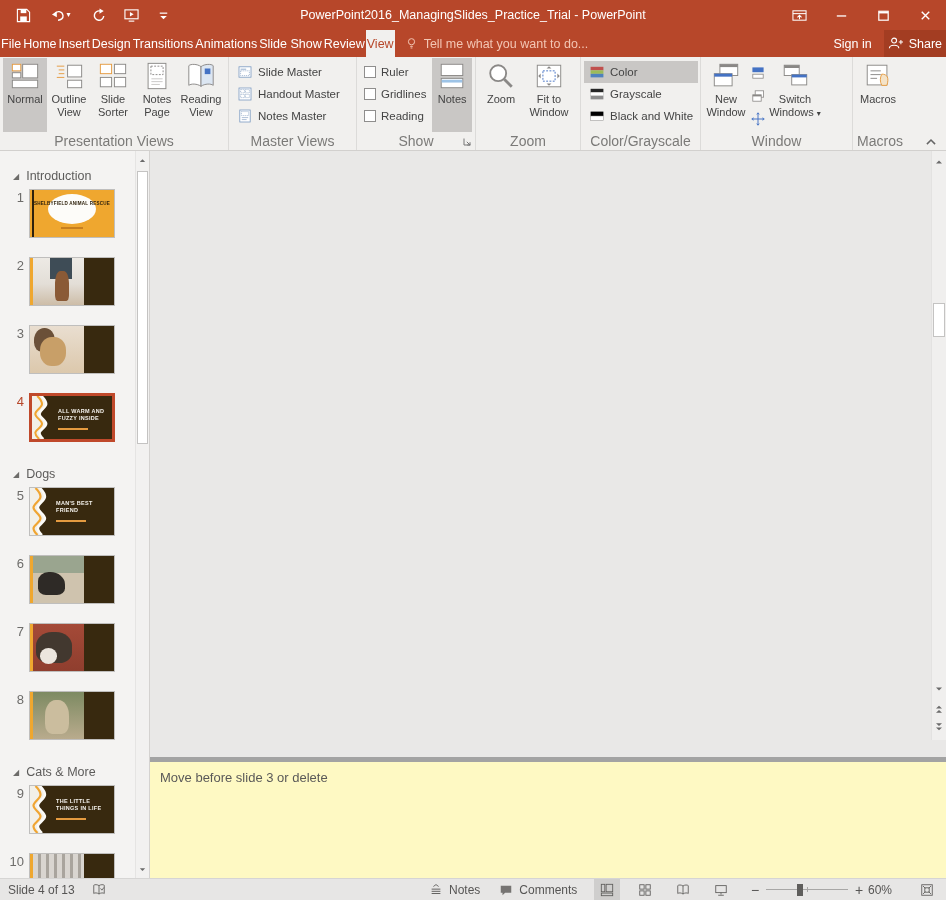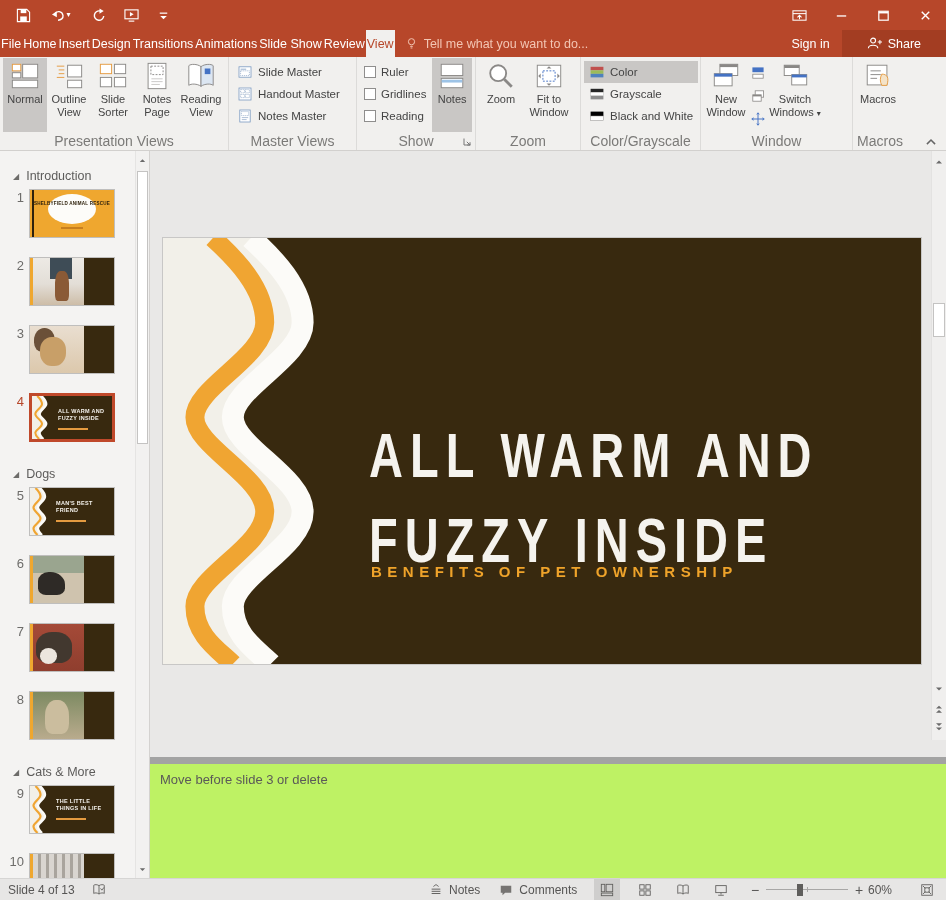--- a/index.html
+++ b/index.html
@@ -18,21 +18,21 @@
   .wbtn{width:42px;height:100%;display:flex;align-items:center;justify-content:center;}
   .wbtn svg{width:15px;height:15px;}
 
   
   .tabrow{position:absolute;top:30px;left:0;right:0;height:27px;background:#b7472a;display:flex;align-items:stretch;color:#fff;font-size:12.5px;}
   .tab{padding:0 1px;display:flex;align-items:center;cursor:default;}
   .tab.active{background:#f1f0ee;color:#b7472a;}
   .tellme{display:flex;align-items:center;gap:6px;color:#f3c6b4;padding:0 10px;}
   .tellme svg{width:13px;height:13px;}
   .signin{display:flex;align-items:center;padding:0 12px;margin-left:auto;}
-  .share{display:flex;align-items:center;gap:6px;padding:0 25px;background:#a33d22;}
+  .share{display:flex;align-items:center;gap:6px;padding:0 4px;background:#a33d22;}
   .share svg{width:15px;height:15px;}
 
   
   .ribbon{position:absolute;top:57px;left:0;right:0;height:94px;background:#f1f0ee;border-bottom:1px solid #d2d0ce;display:flex;}
   .rgroup{position:relative;height:100%;border-right:1px solid #dcdbd9;padding:1px 3px 15px 3px;display:flex;align-items:flex-start;}
   .rgroup-label{position:absolute;bottom:1px;left:0;right:0;text-align:center;font-size:14px;color:#7b7a78;}
   .bigbtn{display:flex;flex-direction:column;align-items:center;justify-content:flex-start;width:44px;padding:3px 1px 1px;font-size:11px;color:#444;text-align:center;line-height:1.18;height:74px;}
   .bigbtn .bicon{width:30px;height:30px;margin-bottom:2px;flex:none;}
   .bigbtn .bicon svg{width:30px;height:30px;}
   .bigbtn.sel,.smallbtn.sel{background:#c9c7c5;}
@@ -106,21 +106,21 @@
   .slide-title{position:absolute;left:206px;top:176px;color:#f5f3ee;font-weight:bold;font-size:47px;letter-spacing:7px;line-height:64px;transform:scaleY(1.32);transform-origin:left top;white-space:nowrap;}
   .slide-subtitle{position:absolute;left:208px;top:325px;color:#efa32a;font-weight:bold;font-size:15px;letter-spacing:5.5px;white-space:nowrap;}
 
   
   .vscroll{position:absolute;top:0;right:0;width:15px;height:589px;background:#f0efee;border-left:1px solid #e3e2e1;}
   .vscroll .sbtn{position:absolute;left:1px;right:1px;height:16px;display:flex;align-items:center;justify-content:center;}
   .vscroll .sbtn svg{width:10px;height:10px;}
   .vscroll .sthumb{position:absolute;left:1px;right:1px;top:152px;height:34px;background:#fff;border:1px solid #c4c3c2;}
 
   
-  .notes-pane{position:absolute;left:0;right:0;top:606px;bottom:0;background:#bef264;border-top:7px solid #a3a3a3;padding:8px 10px;}
+  .notes-pane{position:absolute;left:0;right:0;top:606px;bottom:0;background:#fef9c3;border-top:5px solid #a3a3a3;padding:8px 10px;}
   .notes-text{font-size:13px;color:#5a5958;}
 
   
   .statusbar{position:absolute;left:0;right:0;bottom:0;height:22px;background:#e7e6e5;border-top:1px solid #d6d5d4;display:flex;align-items:center;font-size:12px;color:#565554;}
   .sb-left{display:flex;align-items:center;gap:16px;padding-left:8px;}
   .sb-icon{width:16px;height:16px;display:flex;align-items:center;justify-content:center;}
   .sb-icon svg{width:14px;height:14px;}
   .sb-mid{position:absolute;left:428px;display:flex;align-items:center;gap:18px;}
   .sb-item{display:flex;align-items:center;gap:5px;}
   .sb-right{margin-left:auto;display:flex;align-items:center;padding-right:6px;}
@@ -178,20 +178,21 @@
         </span>
       <span class="qbtn">
           <span>
             <svg viewBox="0 0 16 16">
               <path d="M4 5.5 h8" stroke="#fff" stroke-width="1.3"></path>
               <path d="M4.5 8.5 l3.5 3.5 3.5 -3.5 z" fill="#fff"></path>
             </svg>
           </span>
         </span>
     </div>
+    <div class="win-title">PowerPoint2016_ManagingSlides_Practice_Trial - PowerPoint</div>
     <div class="win-controls">
       <span class="wbtn">
           <span>
             <svg viewBox="0 0 16 16">
               <rect x="1" y="3" width="14" height="10" fill="none" stroke="#fff" stroke-width="1.1"></rect>
               <path d="M1 6 h14" stroke="#fff" stroke-width="1.1"></path>
               <path d="M8 12 v-3.5 M5.8 10 L8 7.8 L10.2 10" stroke="#fff" fill="none" stroke-width="1.1"></path>
             </svg>
           </span>
         </span>
@@ -656,32 +657,20 @@
             <span>
               <svg viewBox="0 0 10 10">
                 <path d="M2 3.6 L5 6.6 L8 3.6 Z" fill="#6a6a6a"></path>
               </svg>
             </span>
           </span>
       </div>
     </div>
 
     <div class="main">
-      <div class="slide-canvas">
-        <svg class="wave" viewBox="0 0 760 428" preserveAspectRatio="none">
-          <path d="M0,0 L88,0 C110,20 140,50 140,85 C140,120 70,150 70,180 C70,210 140,240 140,275 C140,310 70,340 70,370 C70,400 95,415 108,428 L0,428 Z" fill="#f2f0e9"></path>
-          <path d="M88,0 C110,20 140,50 140,85 C140,120 70,150 70,180 C70,210 140,240 140,275 C140,310 70,340 70,370 C70,400 95,415 108,428" fill="none" stroke="#fcfbf8" stroke-width="22"></path>
-          <path d="M50,0 C72,20 102,50 102,85 C102,120 32,150 32,180 C32,210 102,240 102,275 C102,310 32,340 32,370 C32,400 57,415 70,428" fill="none" stroke="#f0a532" stroke-width="19"></path>
-        </svg>
-        <div class="slide-title">
-          <div>ALL WARM AND</div>
-          <div>FUZZY INSIDE</div>
-        </div>
-        <div class="slide-subtitle">BENEFITS OF PET OWNERSHIP</div>
-      </div>
 
       <div class="vscroll">
         <span class="sbtn" style="top:3px">
             <span>
               <svg viewBox="0 0 10 10">
                 <path d="M2 6.6 L5 3.6 L8 6.6 Z" fill="#6a6a6a"></path>
               </svg>
             </span>
           </span>
         <span class="sthumb"></span>

